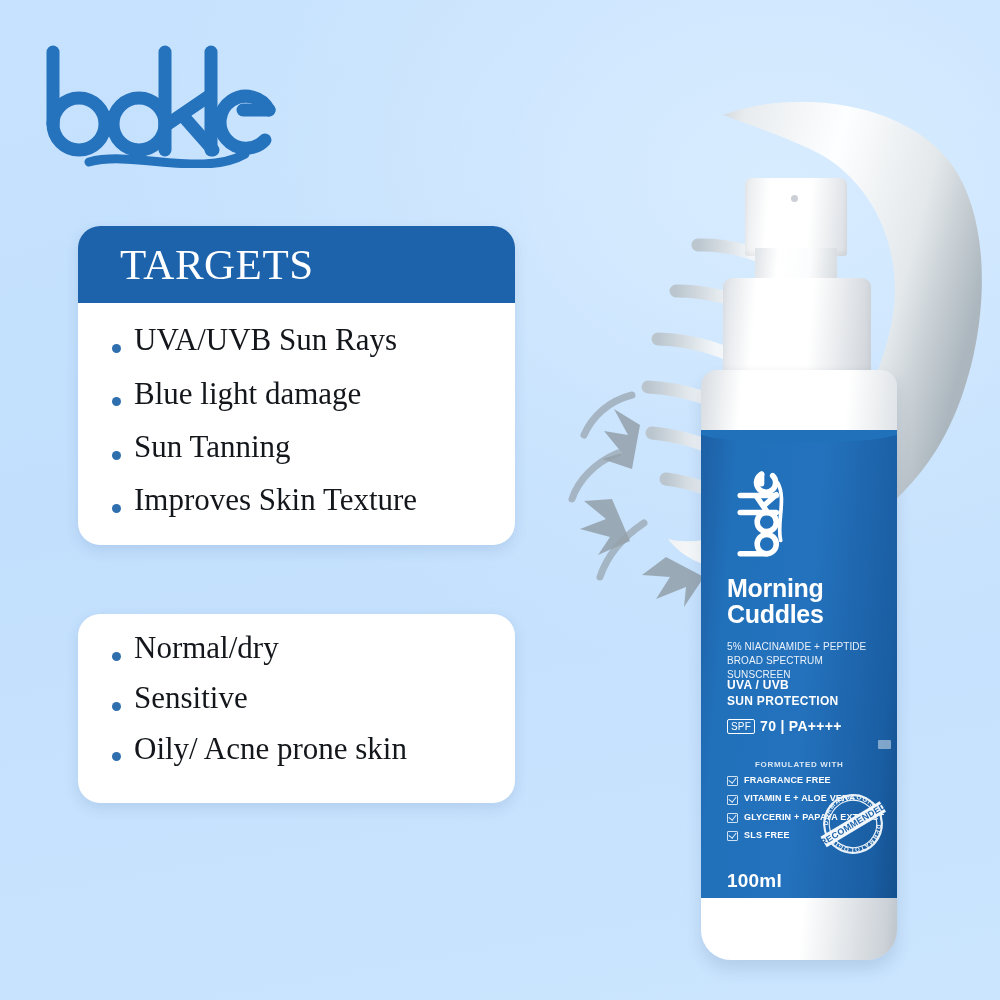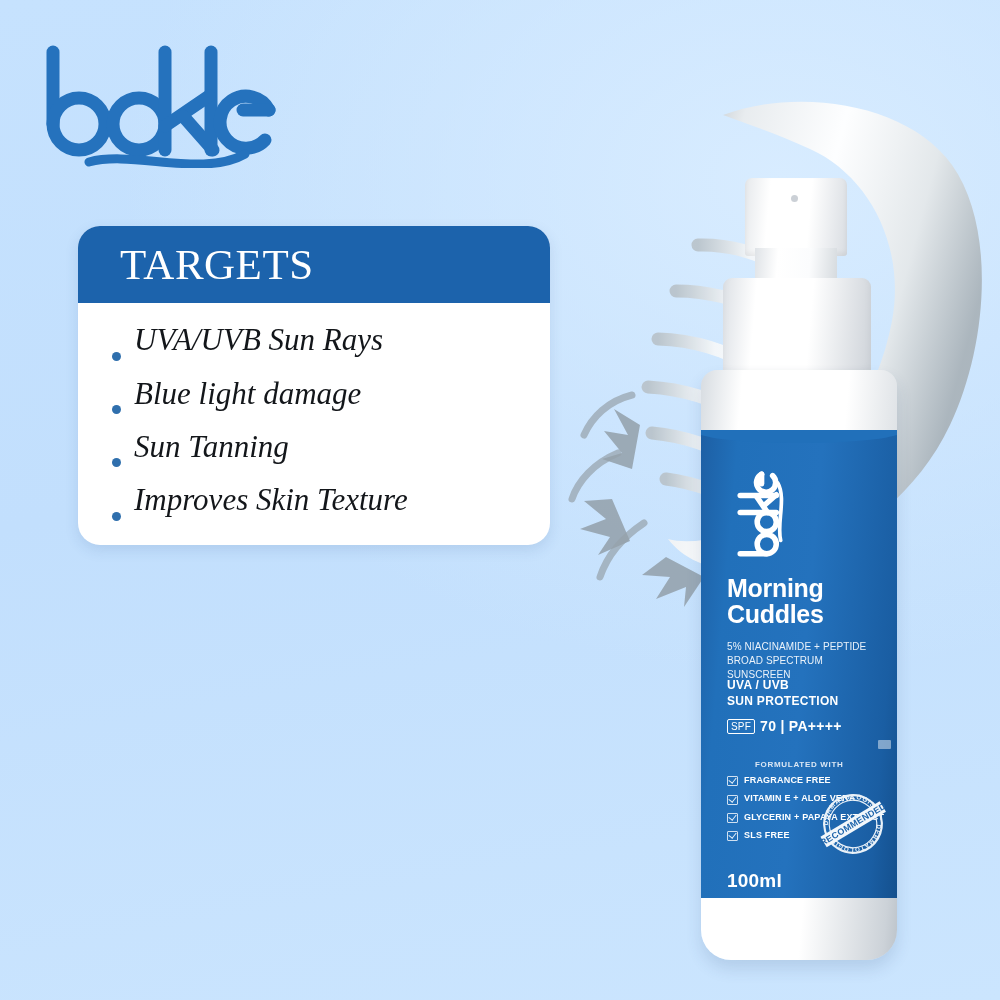--- a/index.html
+++ b/index.html
@@ -13,36 +13,36 @@
       radial-gradient(120% 90% at 78% 18%, #d8ecff 0%, rgba(216,236,255,0) 55%),
       linear-gradient(170deg,#c6e2fe 0%,#c2dffd 45%,#cbe5fe 100%);
   }
 
   
   .brand{position:absolute;left:33px;top:38px;width:250px;height:130px;}
   .brand svg{display:block;width:100%;height:100%;}
 
   
   .card{
-    position:absolute;left:78px;width:472px;
+    position:absolute;left:78px;width:437px;
     background:#ffffff;border-radius:22px;
     box-shadow:0 5px 14px rgba(40,80,130,.13);
     overflow:hidden;
   }
   .card-head{
     background:#1c63ac;
     padding:16px 0 15px 42px;
   }
   .card-head h2{
     margin:0;color:#ffffff;
     font-family:"Liberation Serif", serif;
     font-weight:400;font-size:43px;letter-spacing:.5px;line-height:1.08;
   }
   .card-body{padding:17px 26px 24px 34px;}
-  .b-row{display:flex;align-items:flex-end;margin:0 0 13px 0;font-style:italic;}
+  .b-row{display:flex;align-items:center;margin:0 0 13px 0;}
   .b-row:last-child{margin-bottom:0;}
   .dot{
     flex:0 0 auto;width:9px;height:9px;border-radius:50%;
     background:#2f6fad;margin:16px 13px 0 0;
   }
   .b-txt{
     font-family:"Liberation Serif", serif;
     font-size:31px;color:#13161a;line-height:1.3;font-weight:400;
   }
   #card-targets{top:226px;}
@@ -186,20 +186,34 @@
         <span class="b-txt">Sun Tanning</span>
       </div>
       <div class="b-row">
         <span class="dot"></span>
         <span class="b-txt">Improves Skin Texture</span>
       </div>
     </div>
   </section>
 
   <section class="card" id="card-skin">
+    <div class="card-body">
+      <div class="b-row">
+        <span class="dot"></span>
+        <span class="b-txt">Normal/dry</span>
+      </div>
+      <div class="b-row">
+        <span class="dot"></span>
+        <span class="b-txt">Sensitive</span>
+      </div>
+      <div class="b-row">
+        <span class="dot"></span>
+        <span class="b-txt">Oily/ Acne prone skin</span>
+      </div>
+    </div>
   </section>
 
   <div class="smear">
     <svg viewBox="0 0 452 620" xmlns="http://www.w3.org/2000/svg" aria-hidden="true">
       <defs>
         <linearGradient id="cg" x1="0" y1="0" x2="1" y2="0.4">
           <stop offset="0" stop-color="#9aa5ad"></stop>
           <stop offset="0.22" stop-color="#e9ecee"></stop>
           <stop offset="0.5" stop-color="#ffffff"></stop>
           <stop offset="0.78" stop-color="#e4e8ea"></stop>

